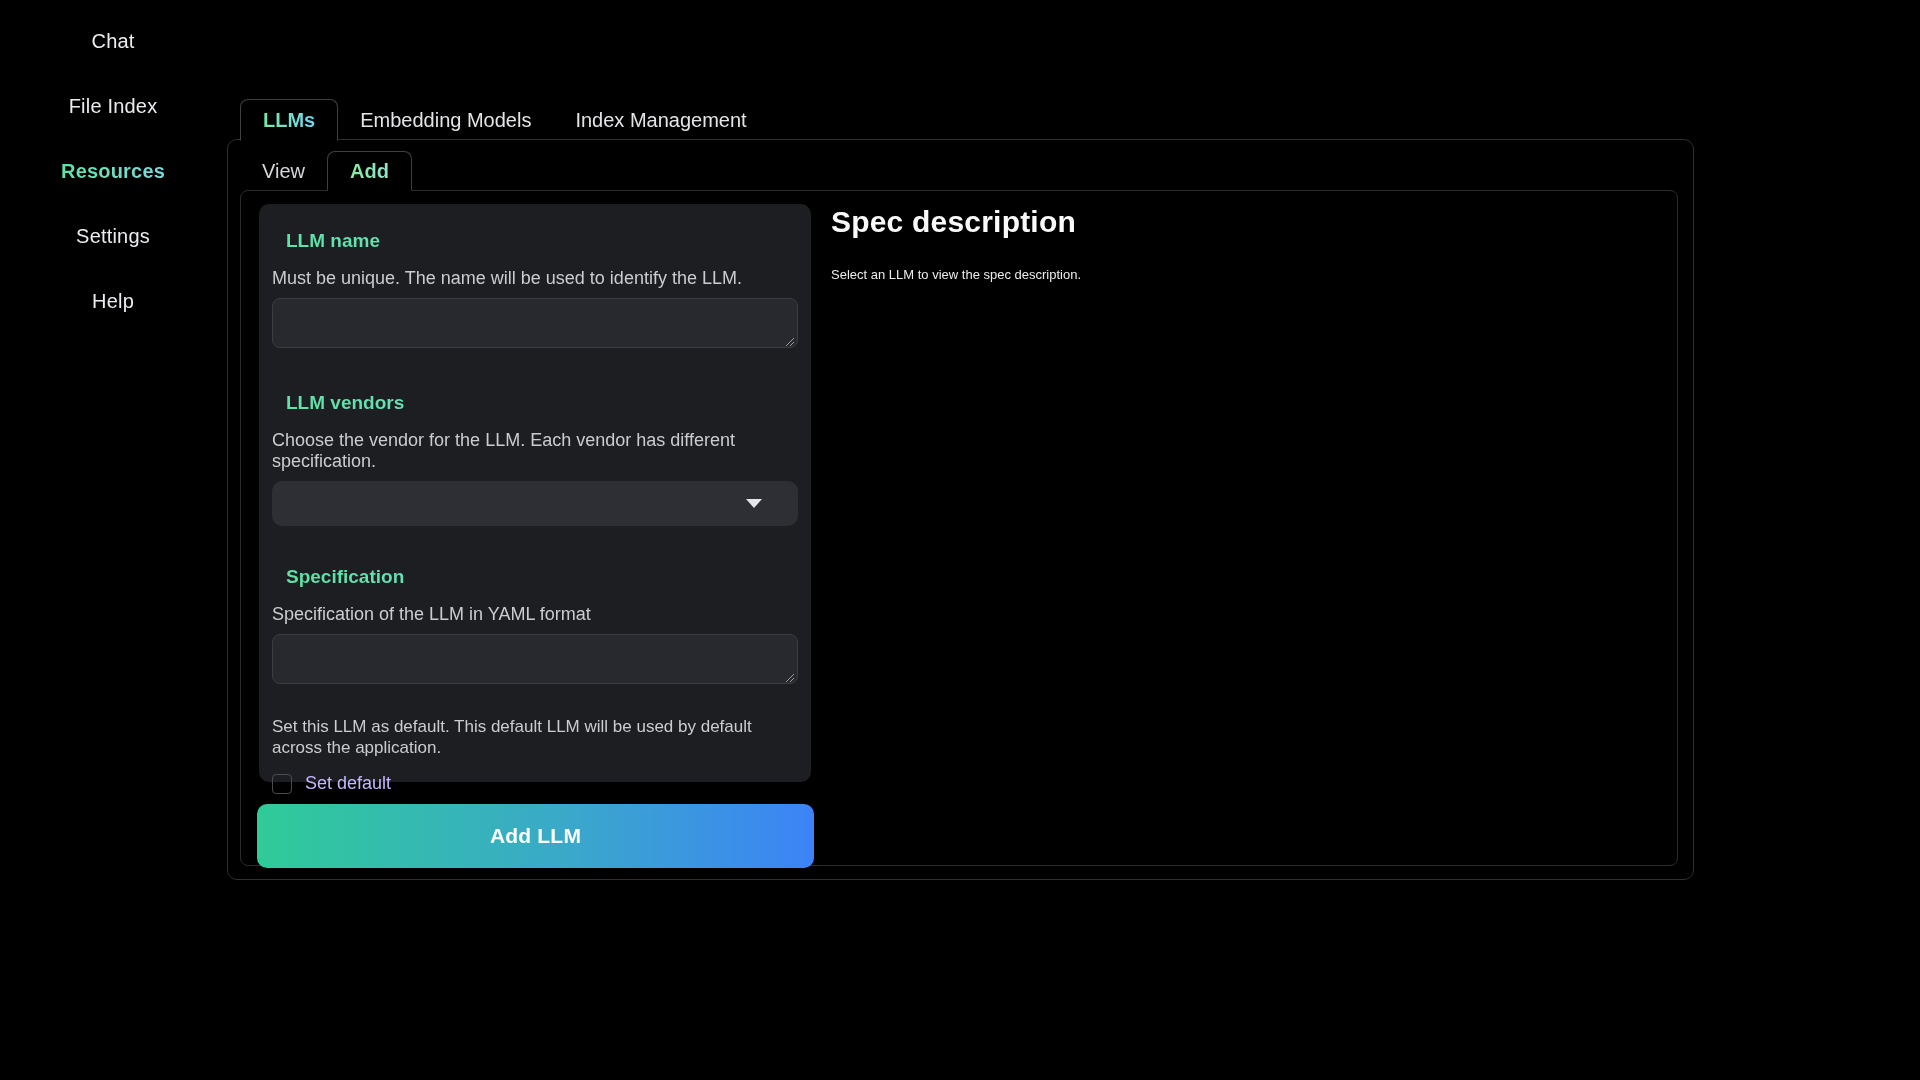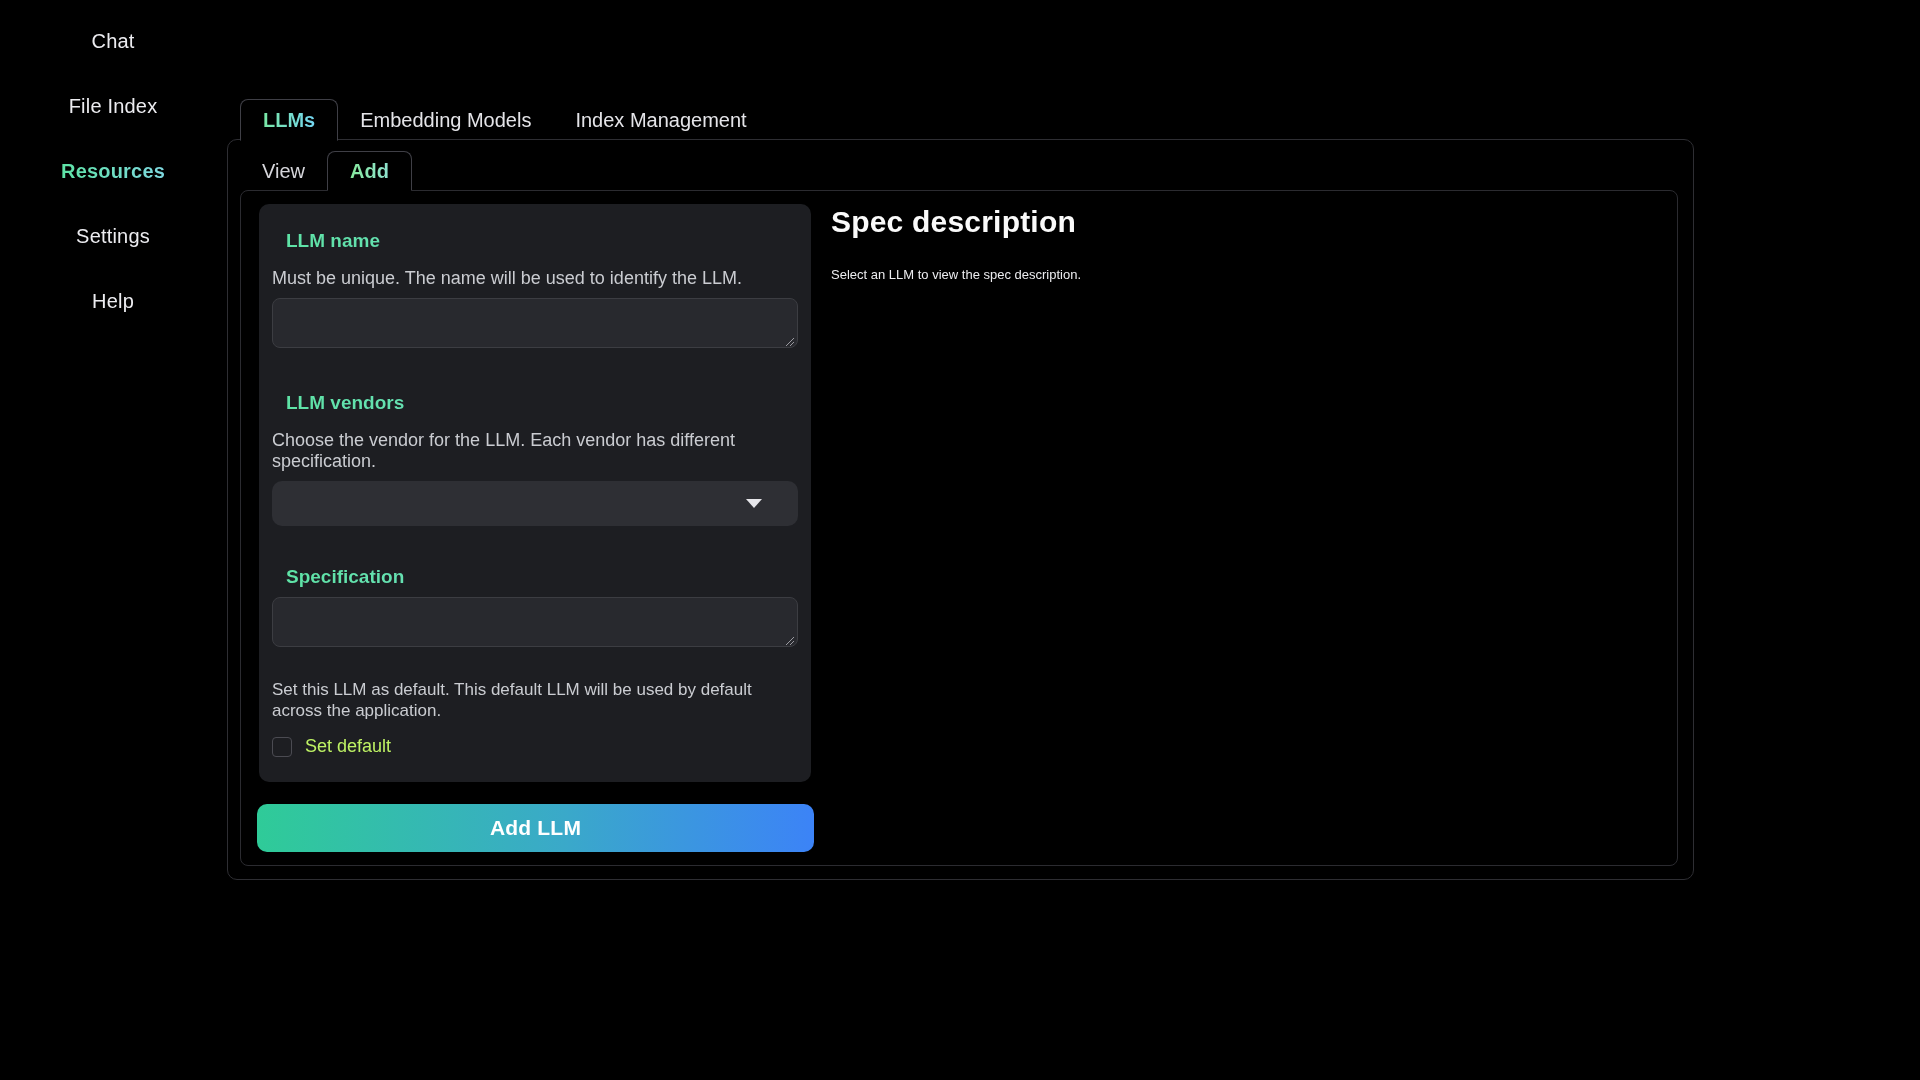--- a/index.html
+++ b/index.html
@@ -53,24 +53,24 @@
   .dropdown { margin-top:9px; height:45px; background:#2e2f34; border-radius:10px;
               display:flex; align-items:center; justify-content:flex-end;
               padding-right:36px; cursor:pointer; color:#e8e8ec; font-size:17px; }
   .caret { width:0; height:0; border-left:8px solid transparent; border-right:8px solid transparent;
            border-top:9px solid #e6e6ea; }
   .default-note { margin-top:28px; font-size:17px; color:#caccd1; line-height:21px;
                   padding-right:30px; }
   .chk-row { margin-top:15px; display:flex; align-items:center; gap:13px; }
   .chk { width:20px; height:20px; border:1px solid #4b4b52; border-radius:4px;
          background:transparent; appearance:none; -webkit-appearance:none; cursor:pointer; }
-  .chk-label { font-size:18px; color:#bef264; cursor:pointer; }
+  .chk-label { font-size:18px; color:#c4b5fd; cursor:pointer; }
 
   
-  .submit-btn { position:absolute; left:257px; top:804px; width:557px; height:48px;
+  .submit-btn { position:absolute; left:257px; top:804px; width:557px; height:64px;
                 border:none; border-radius:10px; cursor:pointer;
                 background:linear-gradient(90deg,#2fcb98 0%, #3aa9c9 55%, #3c83f7 100%);
                 color:#fff; font-size:21px; font-weight:700;
                 font-family:"Liberation Sans",sans-serif; letter-spacing:.2px; }
 
   
   .spec-panel { position:absolute; left:831px; top:205px; width:820px; }
   .spec-title { font-size:30px; font-weight:700; color:#fafafa; letter-spacing:.2px; }
   .spec-body  { margin-top:28px; font-size:13px; color:#ececef; }
 </style>
@@ -117,20 +117,21 @@
   </div>
 
   <div class="field-label mt">LLM vendors</div>
   <div class="field-desc">Choose the vendor for the LLM. Each vendor has different specification.</div>
   <div class="dropdown">
     <span></span>
     <span class="caret"></span>
   </div>
 
   <div class="field-label mt">Specification</div>
+  <div class="field-desc">Specification of the LLM in YAML format</div>
   <div class="ta-wrap">
     <textarea class="box" style=""></textarea>
     <svg class="resize-handle" width="10" height="10" viewBox="0 0 10 10">
       <line x1="2" y1="10" x2="10" y2="2" stroke="#9a9aa0" stroke-width="1"></line>
       <line x1="6" y1="10" x2="10" y2="6" stroke="#9a9aa0" stroke-width="1"></line>
     </svg>
   </div>
 
   <div class="default-note">Set this LLM as default. This default LLM will be used by default across the application.</div>
   <div class="chk-row">

